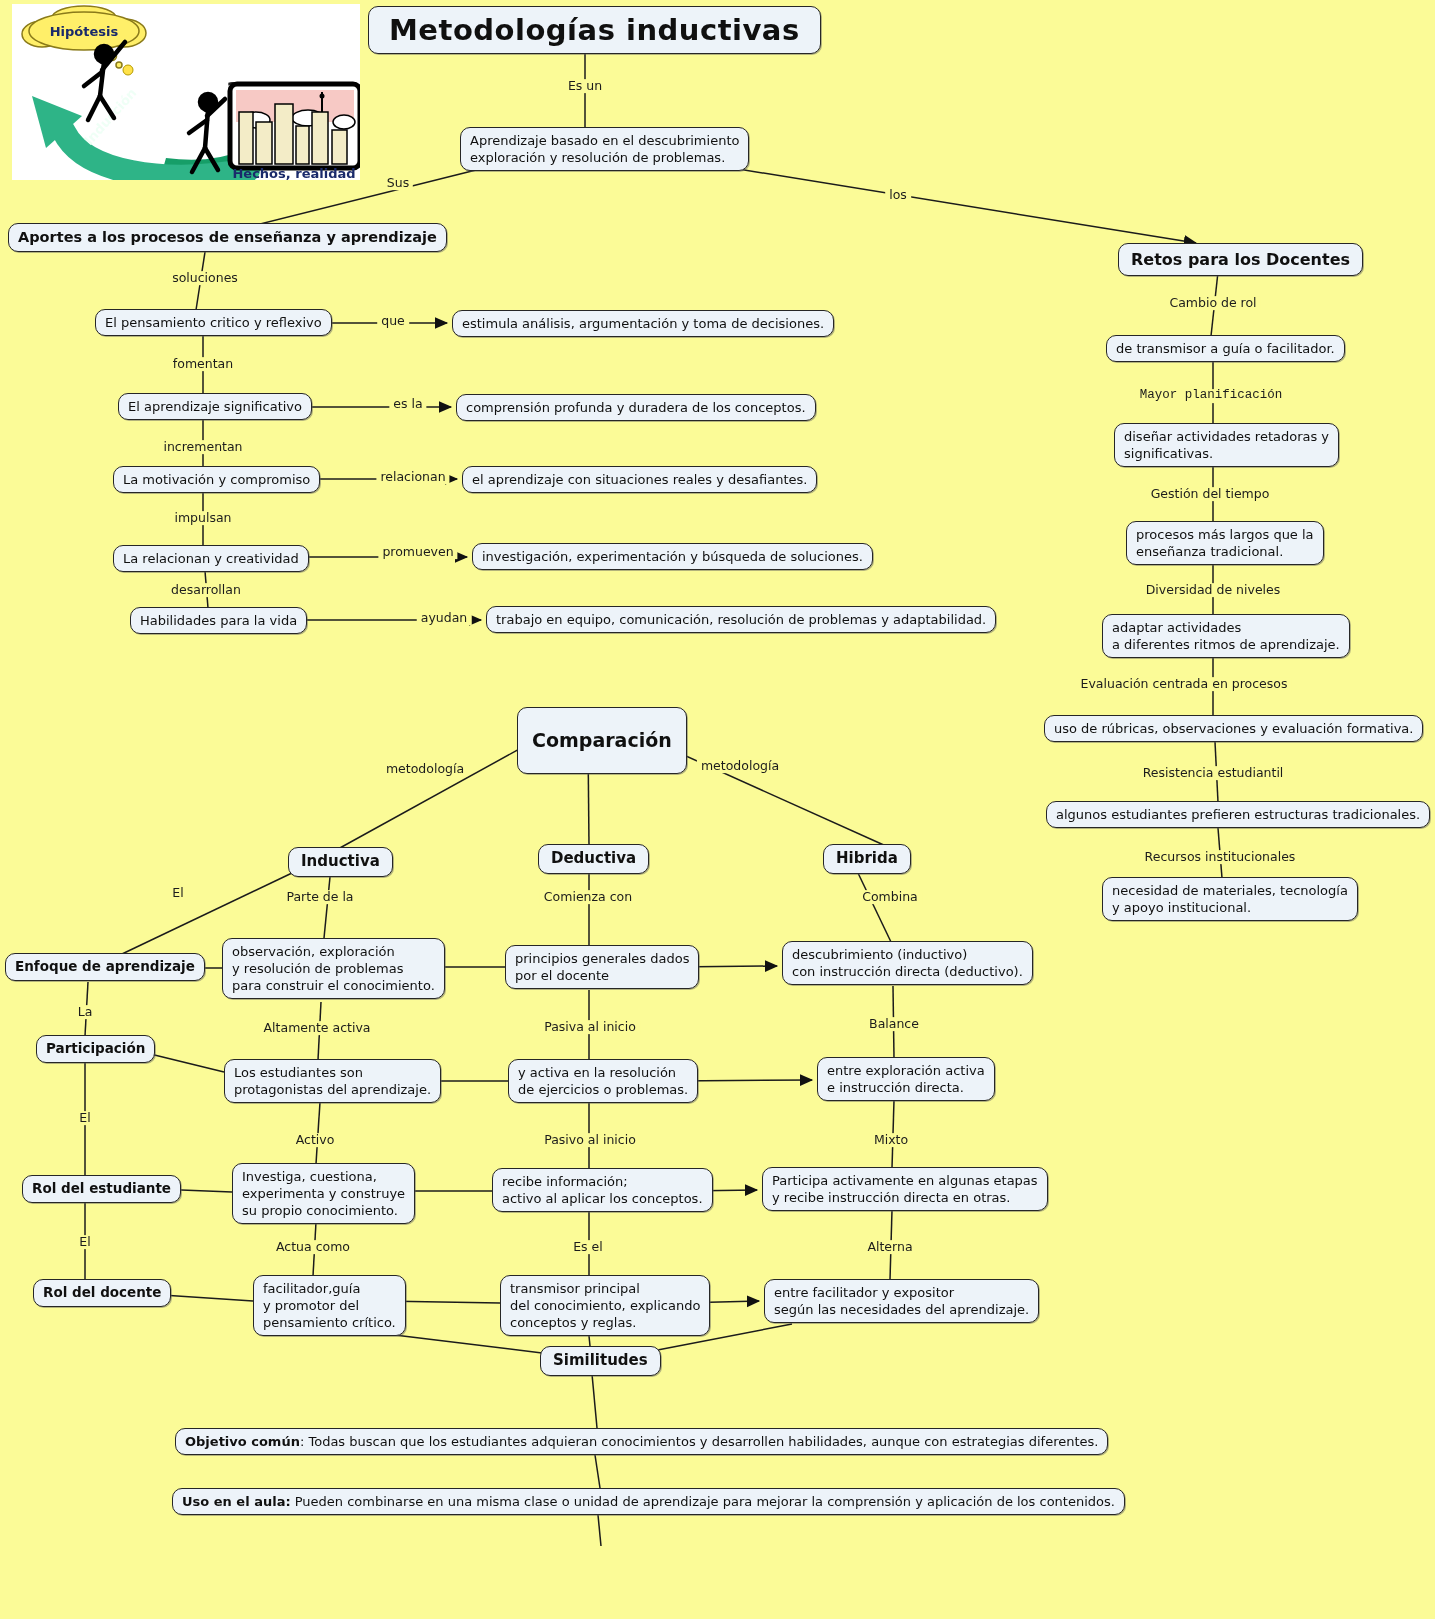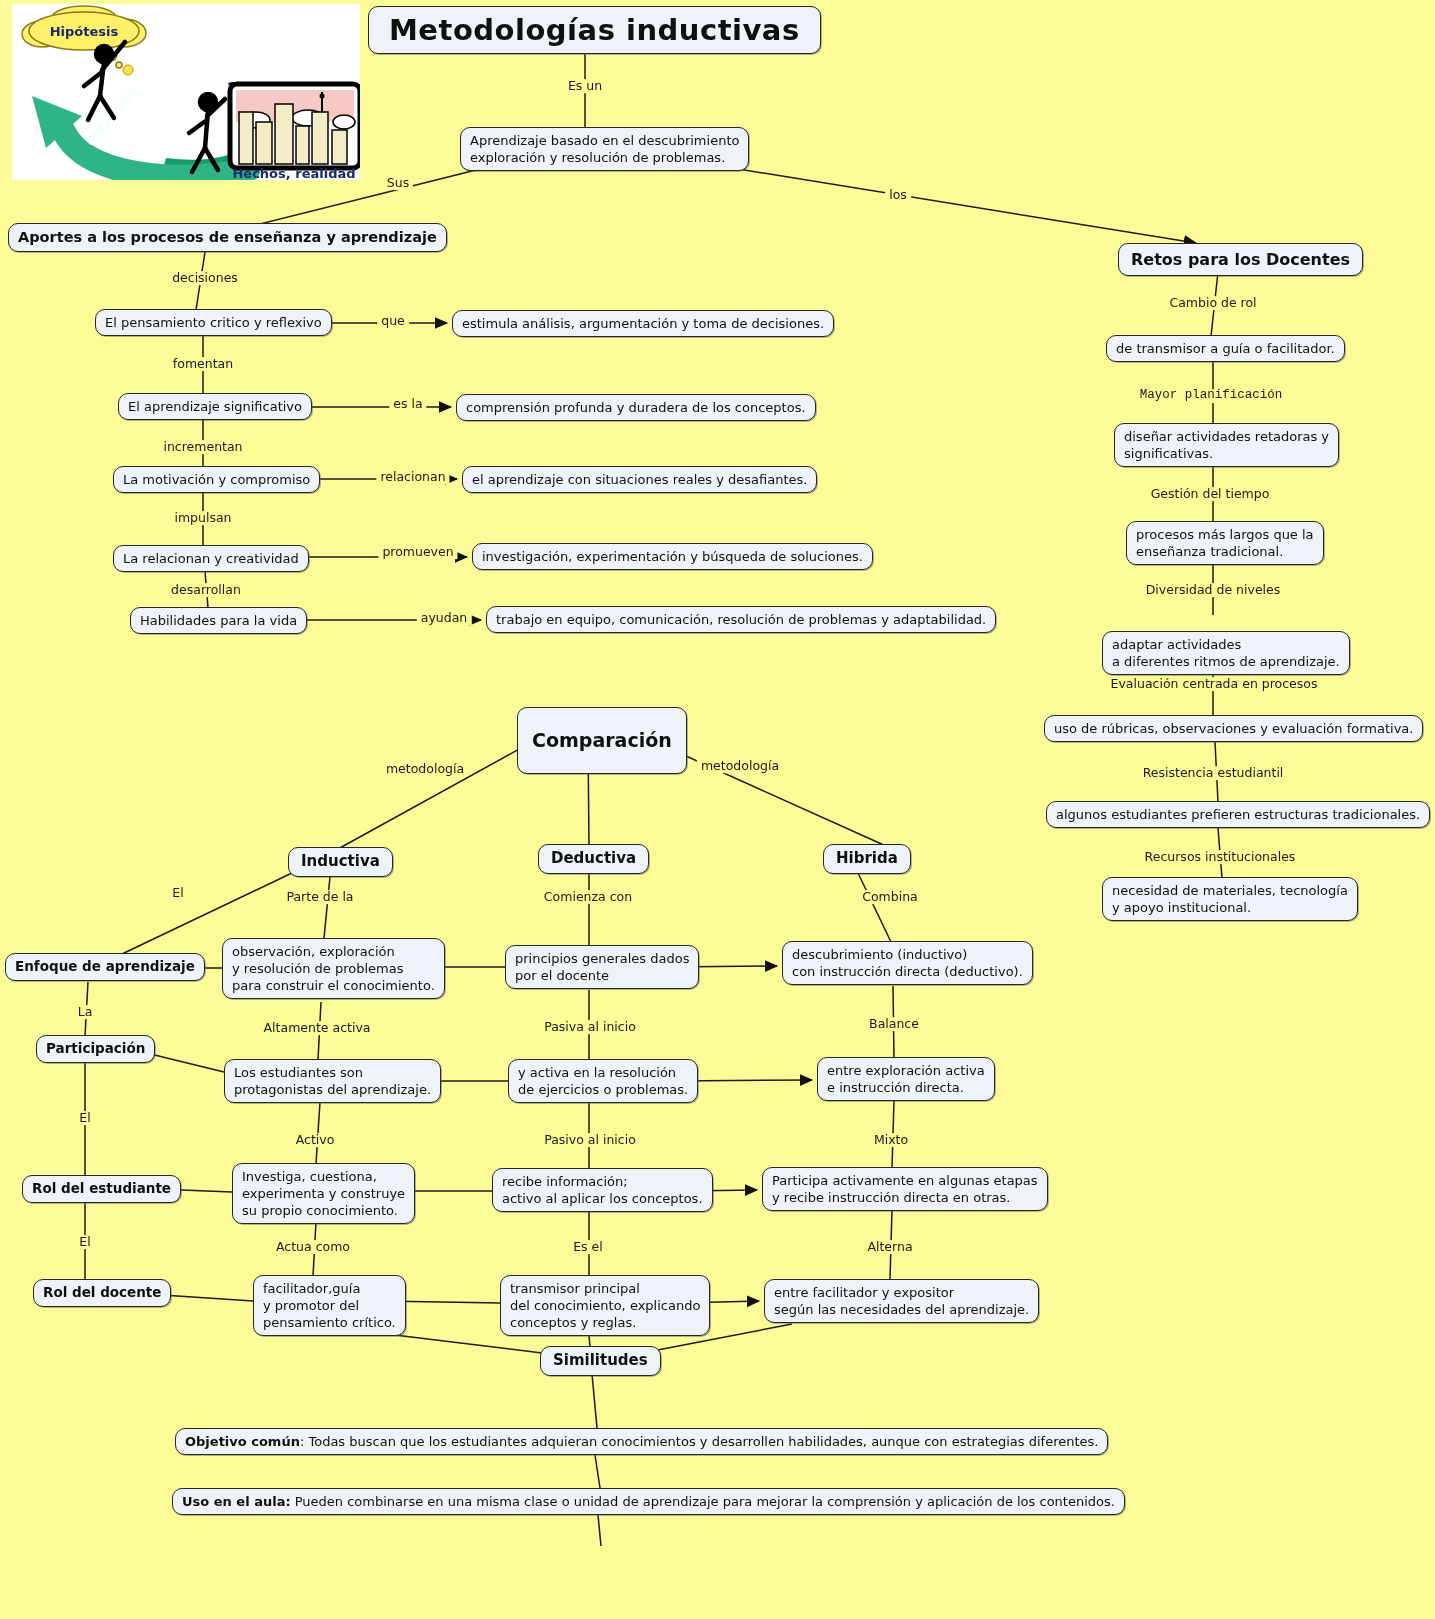--- a/index.html
+++ b/index.html
@@ -187,21 +187,21 @@
 
   <div class="node title" style="left:368px;top:6px;">Metodologías inductivas</div>
   <div class="lbl" style="left:585px;top:86px;">Es un</div>
   <div class="node" style="left:460px;top:127px;">Aprendizaje basado en el  descubrimiento
 exploración y resolución de problemas.</div>
   <div class="lbl" style="left:398px;top:183px;">Sus</div>
   <div class="lbl" style="left:898px;top:195px;">los</div>
 
   <div class="node hdr" style="left:8px;top:223px;">Aportes a los procesos de enseñanza y aprendizaje</div>
 
-  <div class="lbl" style="left:205px;top:278px;">decisiones</div>
+  <div class="lbl" style="left:205px;top:278px;">soluciones</div>
   <div class="node nowrap" style="left:95px;top:309px;">El pensamiento critico y reflexivo</div>
   <div class="lbl" style="left:393px;top:321px;">que</div>
   <div class="node nowrap" style="left:452px;top:310px;">estimula análisis, argumentación y toma de decisiones.</div>
 
   <div class="lbl" style="left:203px;top:364px;">fomentan</div>
   <div class="node nowrap" style="left:118px;top:393px;">El aprendizaje significativo</div>
   <div class="lbl" style="left:408px;top:404px;">es la</div>
   <div class="node nowrap" style="left:456px;top:394px;">comprensión profunda y duradera de los conceptos.</div>
 
   <div class="lbl" style="left:203px;top:447px;">incrementan</div>
@@ -226,24 +226,24 @@
 
   <div class="lbl" style="left:1211px;top:396px;font-family:Liberation Mono, monospace;">Mayor planificación</div>
   <div class="node" style="left:1114px;top:423px;">diseñar actividades retadoras y
 significativas.</div>
 
   <div class="lbl" style="left:1210px;top:494px;">Gestión del tiempo</div>
   <div class="node" style="left:1126px;top:521px;">procesos más largos que la
 enseñanza tradicional.</div>
 
   <div class="lbl" style="left:1213px;top:590px;">Diversidad de niveles</div>
-  <div class="node" style="left:1102px;top:614px;margin-top:17px;">adaptar actividades
+  <div class="node" style="left:1102px;top:614px;">adaptar actividades
 a diferentes ritmos de aprendizaje.</div>
 
-  <div class="lbl" style="left:1214px;top:684px;">Evaluación centrada en procesos</div>
+  <div class="lbl" style="left:1184px;top:684px;">Evaluación centrada en procesos</div>
   <div class="node nowrap" style="left:1044px;top:715px;">uso de rúbricas, observaciones y evaluación formativa.</div>
 
   <div class="lbl" style="left:1213px;top:773px;">Resistencia estudiantil</div>
   <div class="node nowrap" style="left:1046px;top:801px;">algunos estudiantes prefieren estructuras tradicionales.</div>
 
   <div class="lbl" style="left:1220px;top:857px;">Recursos institucionales</div>
   <div class="node" style="left:1102px;top:877px;">necesidad de materiales, tecnología
 y apoyo institucional.</div>
 
   <div class="node hdr-lg" style="left:517px;top:707px;">Comparación</div>

